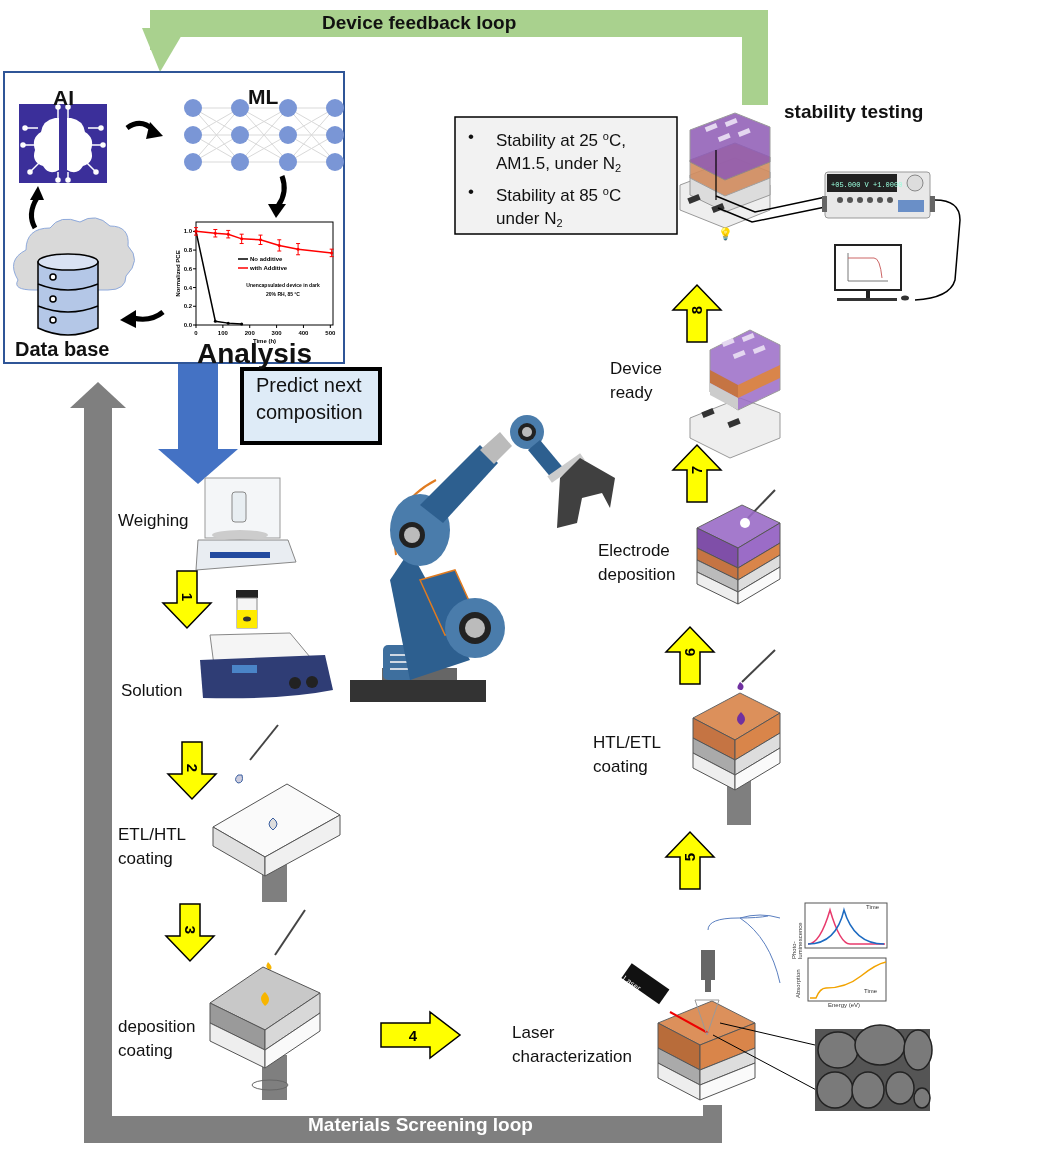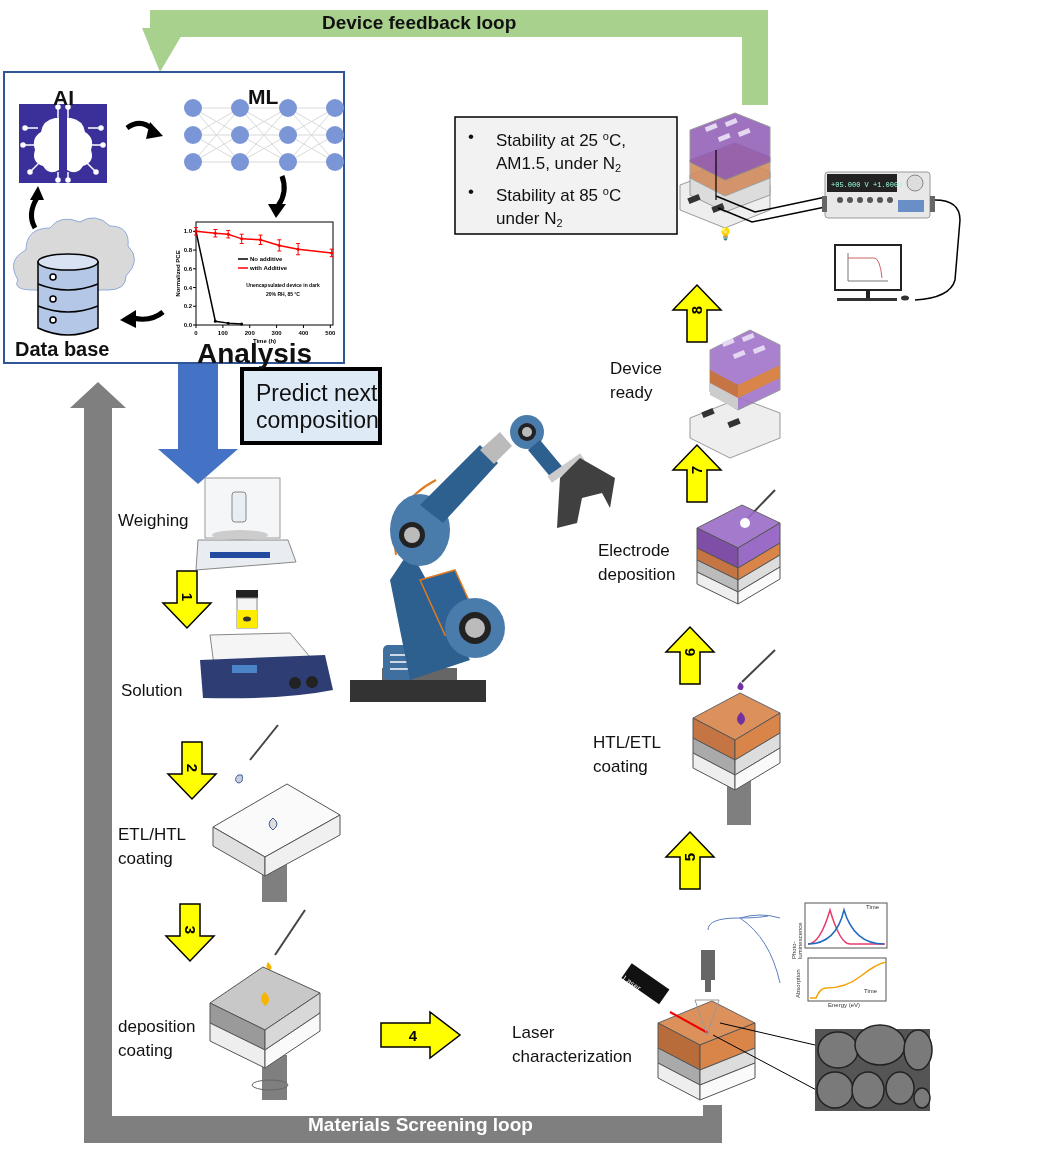--- a/index.html
+++ b/index.html
@@ -465,39 +465,40 @@
 </svg>
 
 <div class="lbl bold" style="left:322px; top:11px; font-size:19px;">Device feedback loop</div>
 <div class="lbl bold" style="left:308px; top:1113px; font-size:19px; color:#fff;">Materials Screening loop</div>
 
 <div class="lbl bold" style="left:53px; top:86px; font-size:21px;">AI</div>
 <div class="lbl bold" style="left:248px; top:85px; font-size:21px;text-align:center;">ML</div>
 <div class="lbl bold" style="left:15px; top:337px; font-size:20px;">Data base</div>
 <div class="lbl bold" style="left:197px; top:342px; font-size:28px;">Analysis</div>
 
-<div class="lbl" style="left:256px; top:380px; font-size:23px; line-height:27px;">
+<div class="lbl" style="left:256px; top:372px; font-size:20px; line-height:27px;">
   <div>Predict next</div>
   <div>composition</div>
 </div>
 
 <div class="lbl" style="left:466px; top:125px; font-size:17px; line-height:23px;">
   <div style="position:relative; padding-left:30px;">
     <span style="position:absolute; left:2px;">•</span>
     <span>Stability at 25 </span><span class="sup">o</span><span>C,</span><br>
     <span>AM1.5, under N</span><span class="sub">2</span>
   </div>
   <div style="position:relative; padding-left:30px;">
     <span style="position:absolute; left:2px;">•</span>
     <span>Stability at 85 </span><span class="sup">o</span><span>C</span><br>
     <span>under N</span><span class="sub">2</span>
   </div>
 </div>
 
 <div class="lbl bold" style="left:784px; top:98px; font-size:19px; line-height:27px;">
+  <div>stability testing</div>
 </div>
 
 <div class="lbl" style="left:118px; top:509px;">Weighing</div>
 <div class="lbl" style="left:121px; top:679px;">Solution</div>
 <div class="lbl" style="left:118px; top:823px;">
   <div>ETL/HTL</div>
     <div>coating</div>
   </div>
 <div class="lbl" style="left:118px; top:1015px;">
   <div>deposition</div>

